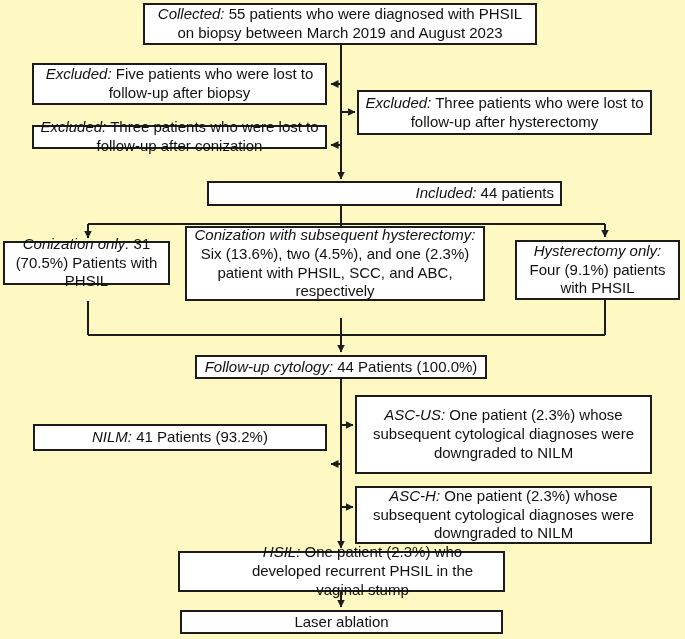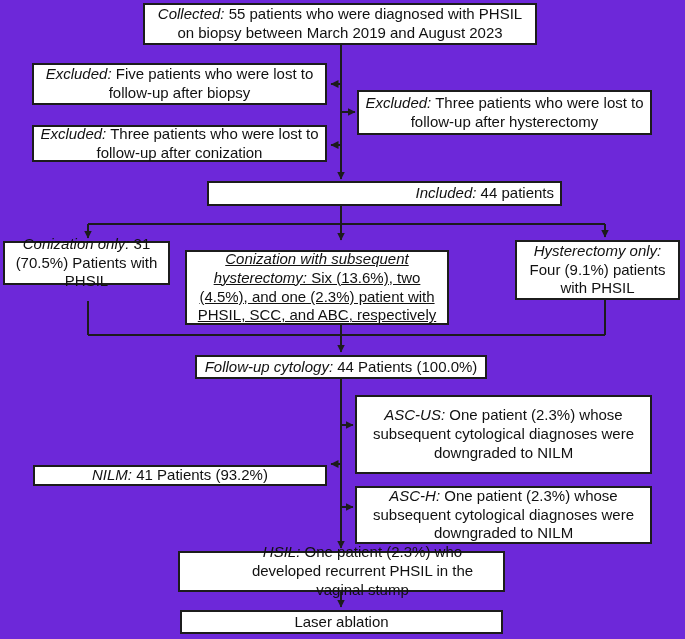--- a/index.html
+++ b/index.html
@@ -4,21 +4,21 @@
 <style>
   html, body {
     margin: 0;
     padding: 0;
     background: #ffffff;
   }
   #canvas {
     position: relative;
     width: 685px;
     height: 639px;
-    background: #6d28d9;
+    background: #fef9c3;
     font-family: "Liberation Sans", sans-serif;
     color: #111111;
     overflow: hidden;
   }
   #connectors {
     position: absolute;
     left: 0;
     top: 0;
     width: 685px;
     height: 639px;
@@ -36,28 +36,28 @@
     line-height: 1.26;
     padding: 1px 6px;
   }
   .box .lbl {
     font-style: italic;
   }
   
   .b-collected      { left: 143px; top: 3px;   width: 394px; height: 42px; }
   .b-exc-biopsy     { left: 32px;  top: 63px;  width: 295px; height: 42px; }
   .b-exc-hyster     { left: 357px; top: 90px;  width: 295px; height: 45px; }
-  .b-exc-conization { left: 32px;  top: 125px; width: 295px; height: 37px; }
+  .b-exc-conization { left: 32px;  top: 125px; width: 295px; height: 24px; }
   .b-included       { left: 207px; top: 181px; width: 355px; height: 25px; justify-content: flex-end; }
   .b-con-only       { left: 3px;   top: 241px; width: 167px; height: 44px; }
-  .b-con-hyster     { left: 185px; top: 250px; width: 264px; height: 75px; text-decoration: underline; }
+  .b-con-hyster     { left: 185px; top: 226px; width: 300px; height: 75px; }
   .b-hyster-only    { left: 515px; top: 240px; width: 165px; height: 60px; }
   .b-followup       { left: 195px; top: 355px; width: 292px; height: 24px; }
   .b-asc-us         { left: 355px; top: 395px; width: 297px; height: 79px; }
-  .b-nilm           { left: 33px;  top: 465px; width: 294px; height: 21px; }
+  .b-nilm           { left: 33px;  top: 424px; width: 294px; height: 27px; }
   .b-asc-h          { left: 355px; top: 478px; width: 297px; height: 58px; margin-top: 8px; }
   .b-hsil           { left: 178px; top: 551px; width: 327px; height: 41px; padding-left: 48px; }
   .b-laser          { left: 180px; top: 610px; width: 323px; height: 24px; justify-content: center; }
 </style>
 </head>
 <body>
 
 <div id="canvas">
 
   <svg id="connectors" viewBox="0 0 685 639" xmlns="http://www.w3.org/2000/svg" aria-hidden="true">

